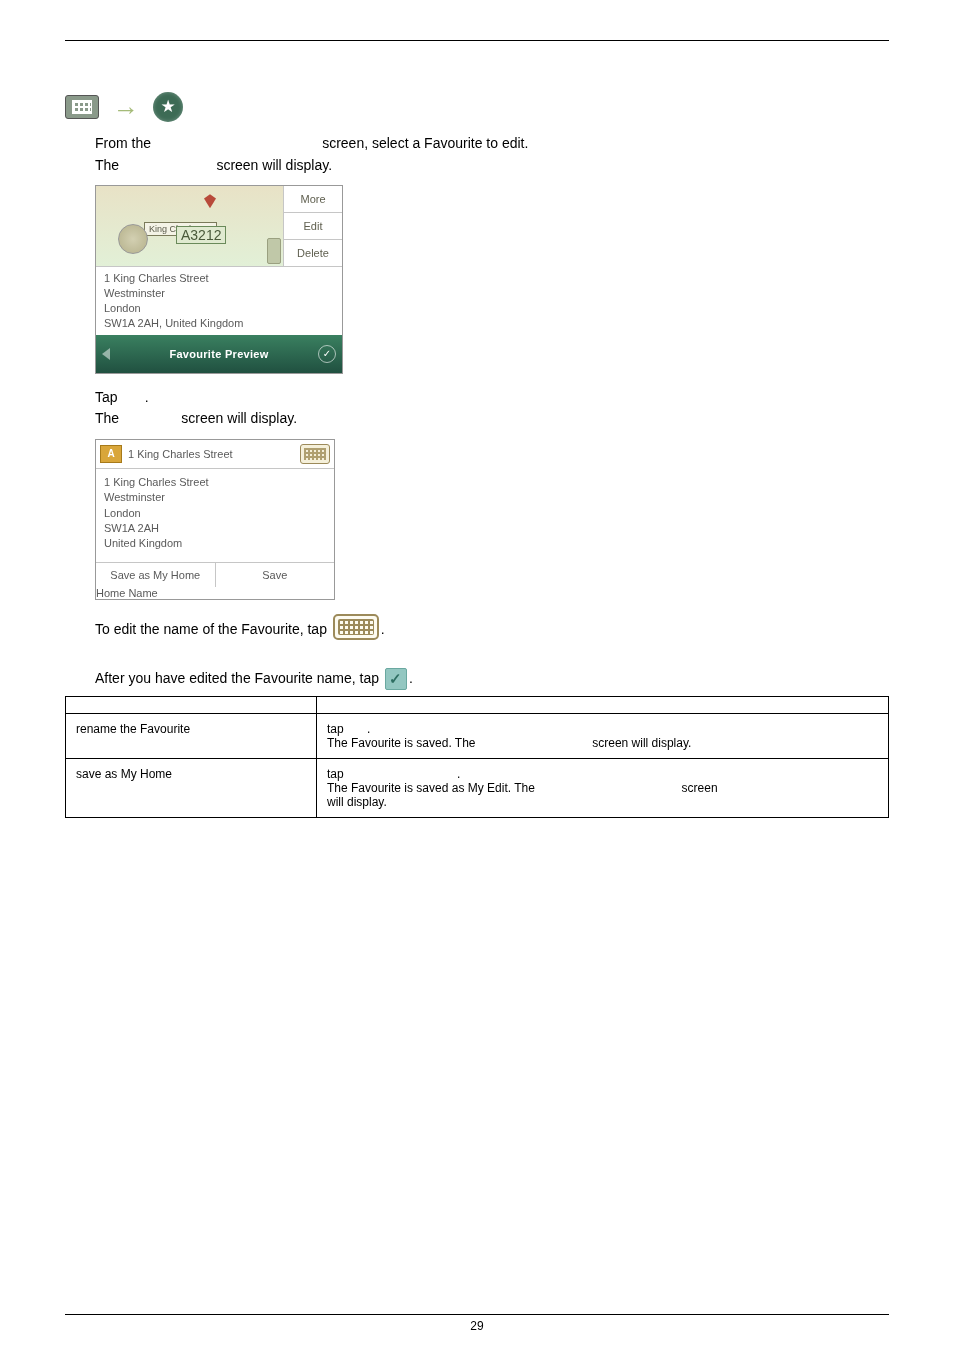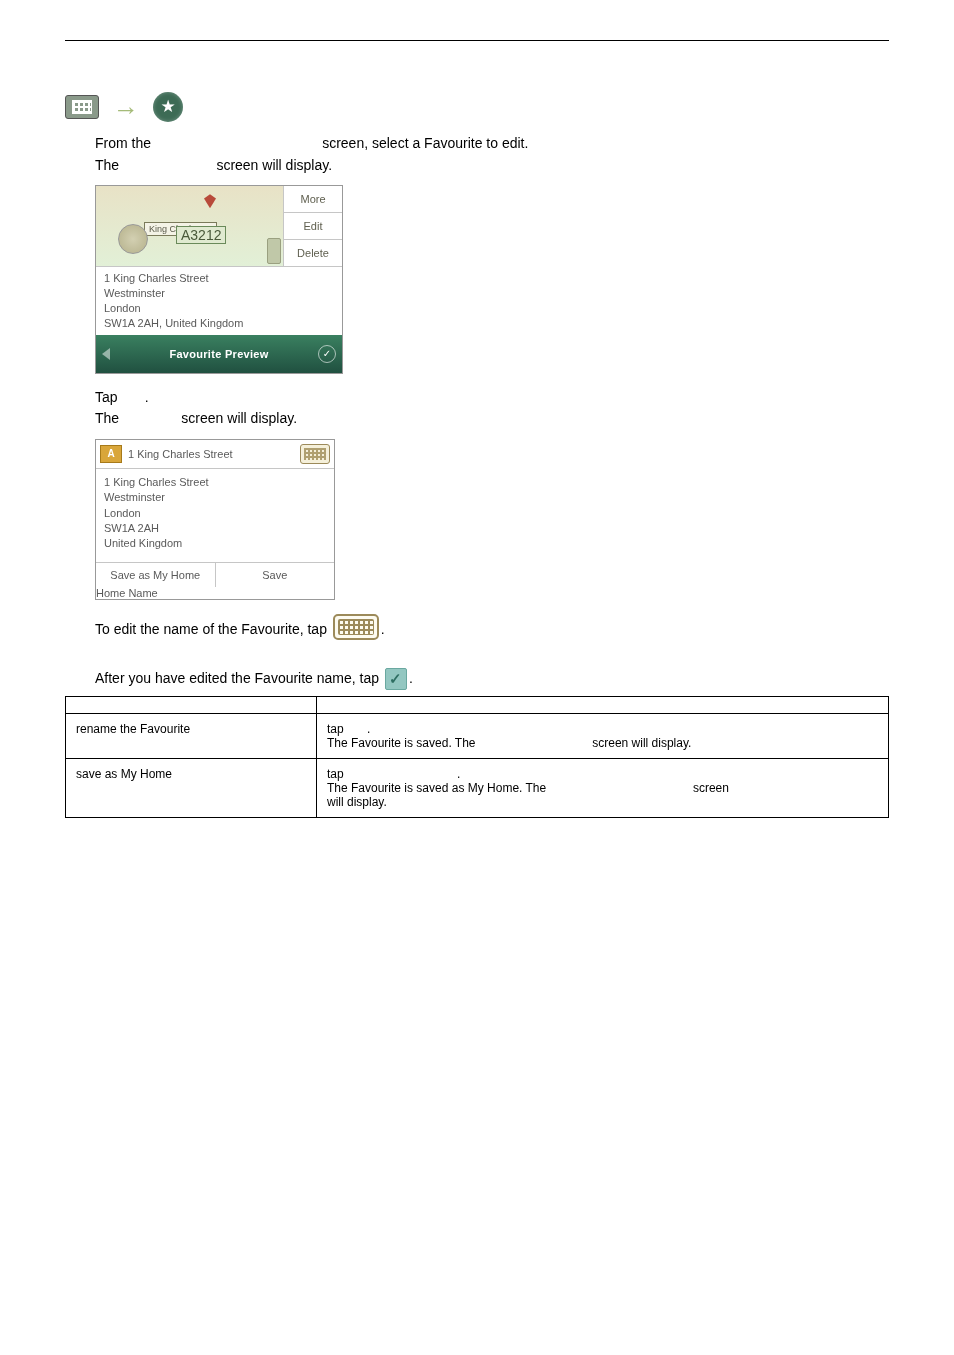--- a/index.html
+++ b/index.html
@@ -412,20 +412,23 @@
       <td>rename the Favourite</td>
       <td>
         <span>tap</span>&nbsp;&nbsp;&nbsp;&nbsp;&nbsp;&nbsp;&nbsp;<span>.</span><br>
         <span>The Favourite is saved. The</span>&nbsp;&nbsp;&nbsp;&nbsp;&nbsp;&nbsp;&nbsp;&nbsp;&nbsp;&nbsp;&nbsp;&nbsp;&nbsp;&nbsp;&nbsp;&nbsp;&nbsp;&nbsp;&nbsp;&nbsp;&nbsp;&nbsp;&nbsp;&nbsp;&nbsp;&nbsp;&nbsp;&nbsp;&nbsp;&nbsp;&nbsp;&nbsp;&nbsp;&nbsp;&nbsp;<span>screen will display.</span>
       </td>
     </tr>
     <tr>
       <td>save as My Home</td>
       <td>
         <span>tap</span>&nbsp;&nbsp;&nbsp;&nbsp;&nbsp;&nbsp;&nbsp;&nbsp;&nbsp;&nbsp;&nbsp;&nbsp;&nbsp;&nbsp;&nbsp;&nbsp;&nbsp;&nbsp;&nbsp;&nbsp;&nbsp;&nbsp;&nbsp;&nbsp;&nbsp;&nbsp;&nbsp;&nbsp;&nbsp;&nbsp;&nbsp;&nbsp;&nbsp;&nbsp;<span>.</span><br>
-        <span>The Favourite is saved as My Home. The</span>&nbsp;&nbsp;&nbsp;&nbsp;&nbsp;&nbsp;&nbsp;&nbsp;&nbsp;&nbsp;&nbsp;&nbsp;&nbsp;&nbsp;&nbsp;&nbsp;&nbsp;&nbsp;&nbsp;&nbsp;&nbsp;&nbsp;&nbsp;&nbsp;&nbsp;&nbsp;&nbsp;&nbsp;&nbsp;&nbsp;&nbsp;&nbsp;&nbsp;&nbsp;&nbsp;&nbsp;&nbsp;&nbsp;&nbsp;&nbsp;&nbsp;&nbsp;&nbsp;&nbsp;<span>screen</span><br>
+        <span>The Favourite is saved as My Edit. The</span>&nbsp;&nbsp;&nbsp;&nbsp;&nbsp;&nbsp;&nbsp;&nbsp;&nbsp;&nbsp;&nbsp;&nbsp;&nbsp;&nbsp;&nbsp;&nbsp;&nbsp;&nbsp;&nbsp;&nbsp;&nbsp;&nbsp;&nbsp;&nbsp;&nbsp;&nbsp;&nbsp;&nbsp;&nbsp;&nbsp;&nbsp;&nbsp;&nbsp;&nbsp;&nbsp;&nbsp;&nbsp;&nbsp;&nbsp;&nbsp;&nbsp;&nbsp;&nbsp;&nbsp;<span>screen</span><br>
         <span>will display.</span>
       </td>
     </tr>
   </tbody>
     </table>
 
+  <div class="bottom-bar">
+    <span>29</span>
+  </div>
 </div>
 
 </body></html>

